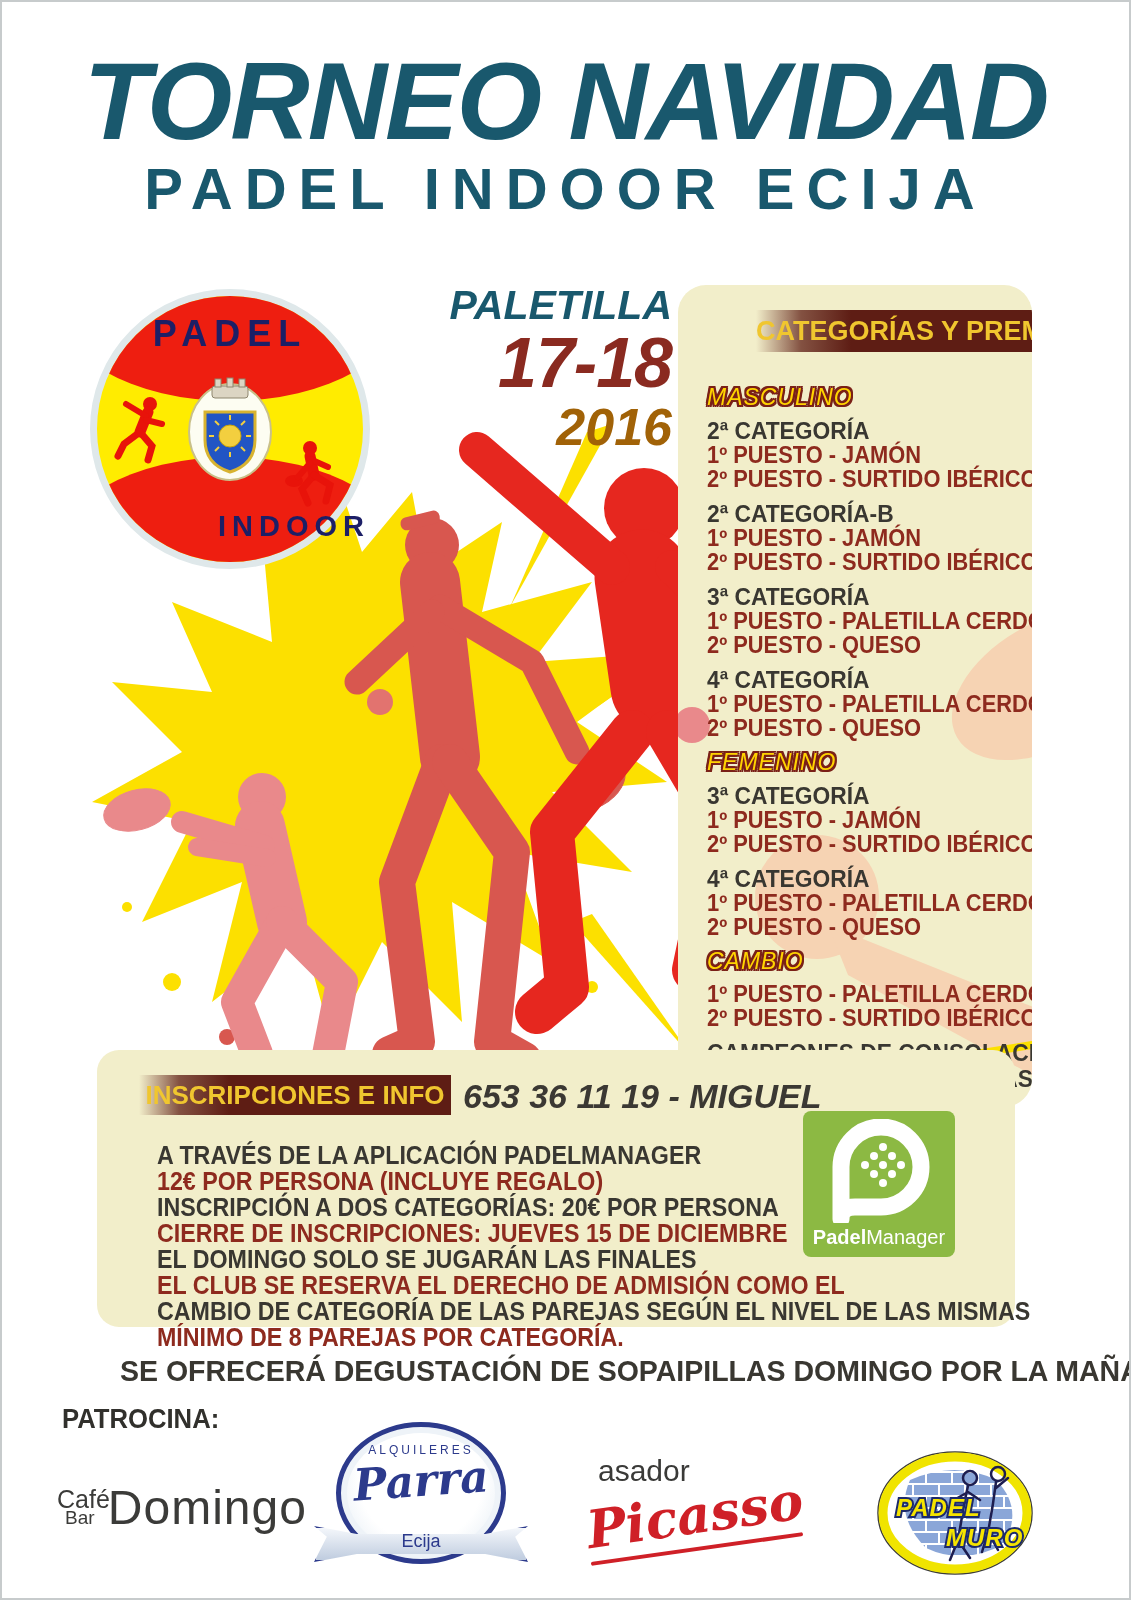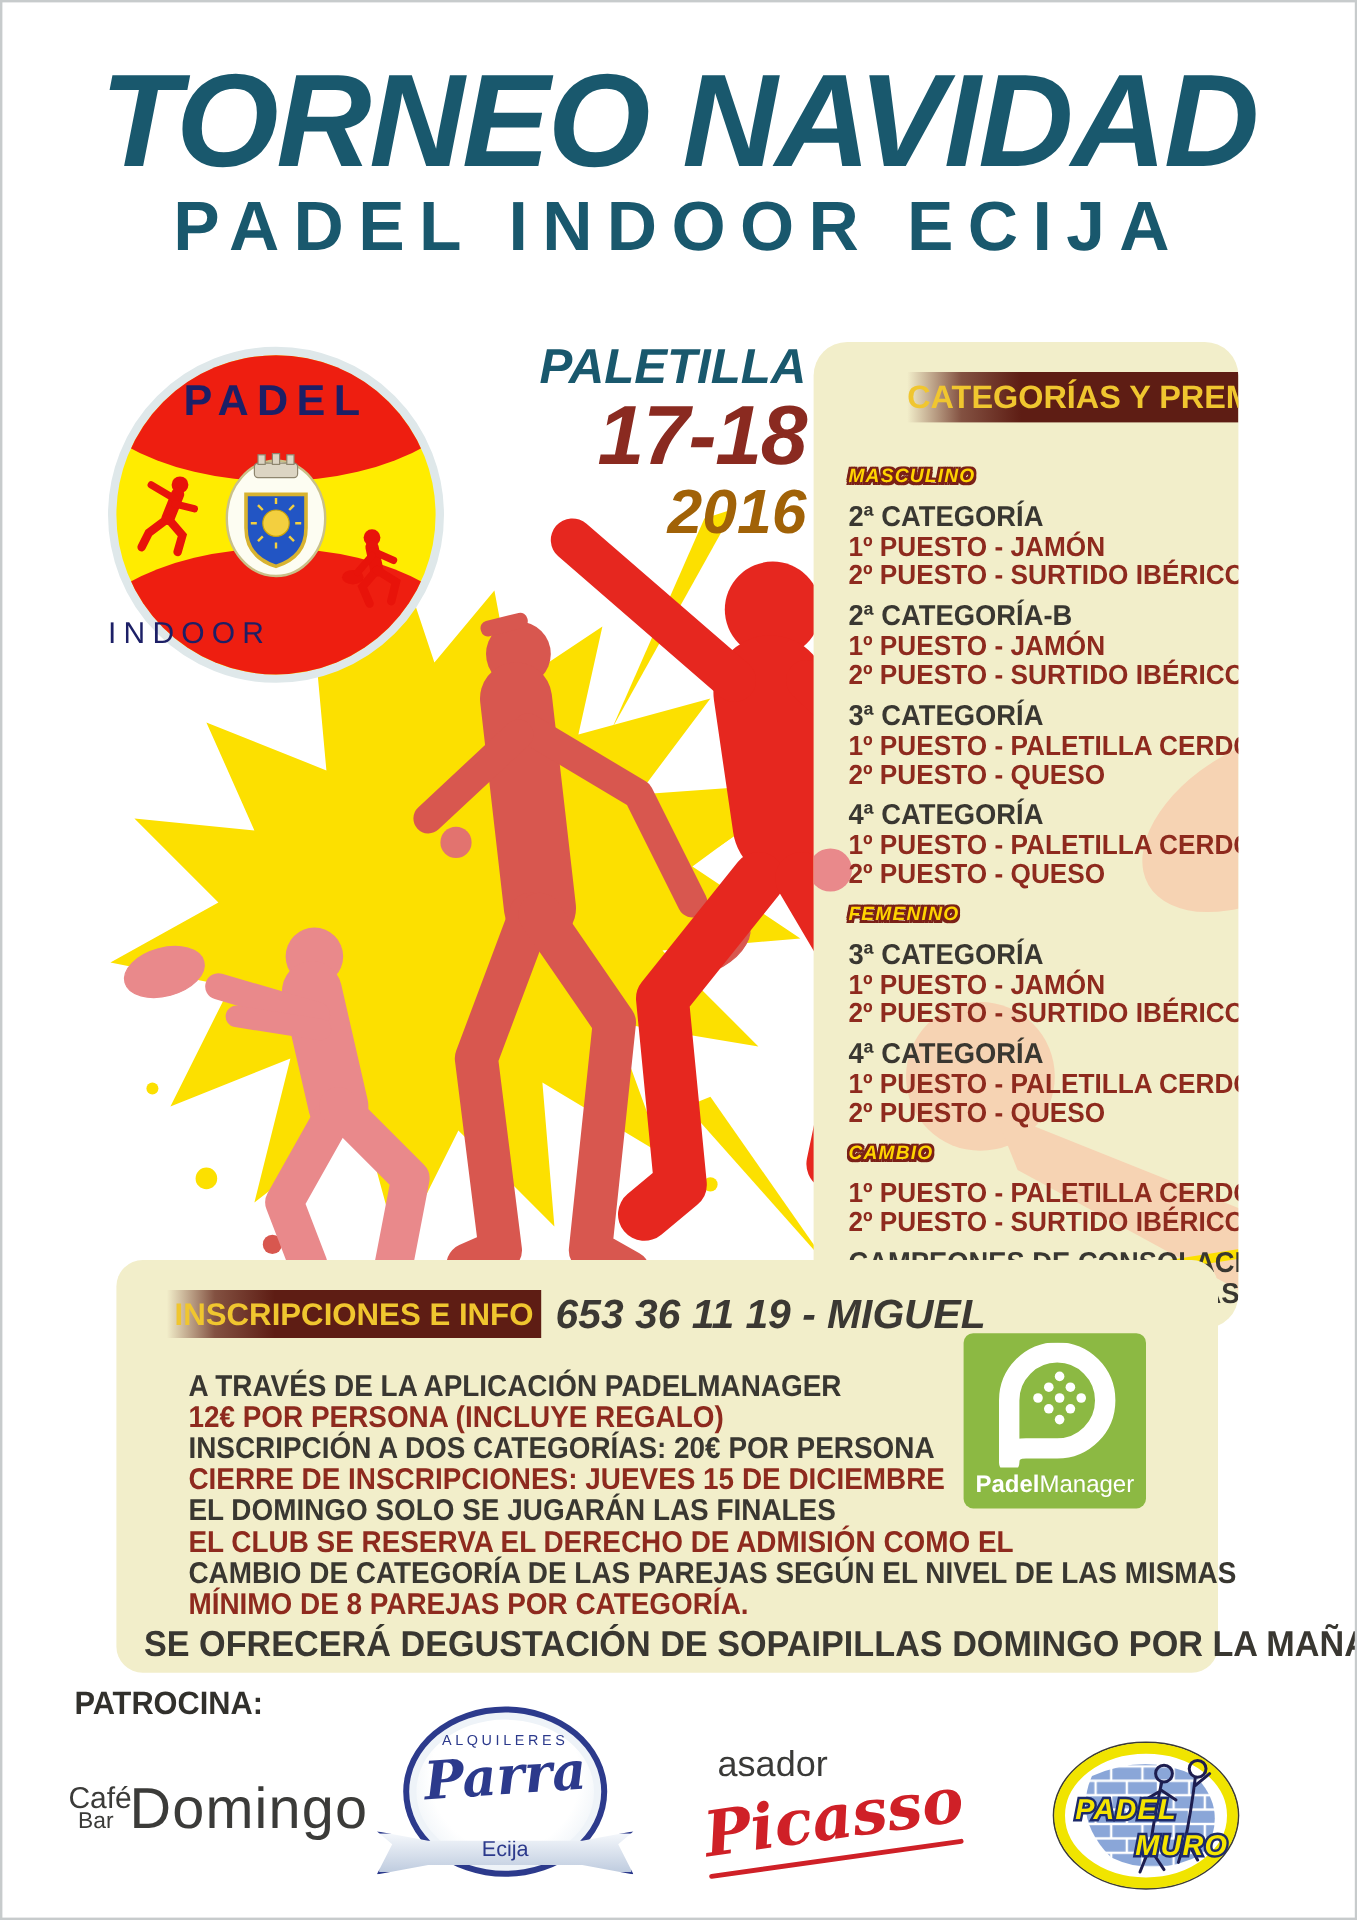--- a/index.html
+++ b/index.html
@@ -20,43 +20,43 @@
   
   .logo{position:absolute;left:88px;top:287px;width:280px;height:280px;z-index:2;}
   .logo-ball{position:absolute;inset:0;border-radius:50%;background:#ffec00;
     border:7px solid #dfe8ea;overflow:hidden;box-sizing:border-box;}
   .cap-top{position:absolute;left:-45px;top:-100px;width:356px;height:205px;
     background:#ee1e10;border-radius:50%;}
   .cap-bot{position:absolute;left:-45px;bottom:-100px;width:356px;height:205px;
     background:#ee1e10;border-radius:50%;}
   .logo-top-text{position:absolute;top:24px;left:0;width:100%;text-align:center;
     color:#1c1f66;font-size:36px;font-weight:bold;letter-spacing:7px;z-index:3;}
-  .logo-bot-text{position:absolute;bottom:26px;left:0;width:100%;text-align:left;
-    color:#1c1f66;font-size:25px;font-weight:normal;letter-spacing:6px;z-index:3;}
+  .logo-bot-text{position:absolute;bottom:26px;left:0;width:100%;text-align:right;
+    color:#1c1f66;font-size:29px;font-weight:bold;letter-spacing:6px;z-index:3;}
   .crest{position:absolute;left:95px;top:85px;z-index:3;}
   .mini-player{position:absolute;z-index:3;}
   
   .date{position:absolute;left:410px;top:283px;width:260px;text-align:right;
     font-style:italic;font-weight:bold;line-height:1;z-index:2;}
   .date-month{font-size:41px;color:#19586d;}
   .date-days{font-size:70px;color:#8a2a20;margin-top:2px;letter-spacing:-1px;}
   .date-year{font-size:52px;color:#a16207;margin-top:3px;}
   
   .panel-right{position:absolute;left:676px;top:283px;width:354px;height:822px;
     background:#f2eeca;border-radius:28px;z-index:2;overflow:hidden;}
-  .panel-bottom{position:absolute;left:95px;top:1048px;width:918px;height:344px;
+  .panel-bottom{position:absolute;left:95px;top:1048px;width:918px;height:277px;
     background:#f2eeca;border-radius:22px;z-index:2;}
   .peach-art{position:absolute;inset:0;z-index:0;}
   .cat-banner{position:absolute;top:25px;left:78px;right:0;height:42px;z-index:1;
     background:linear-gradient(90deg, rgba(94,29,20,0) 0, rgba(94,29,20,.75) 45px, #5e1d14 95px);
     color:#f0c62f;font-size:27px;font-weight:bold;text-align:center;line-height:42px;
     white-space:nowrap;}
   .cat-content{position:absolute;left:29px;top:96px;right:6px;z-index:1;}
-  .sec-label{font-size:16px;line-height:25px;margin:4px 0 8px;color:#ffd400;
-    font-weight:bold;font-style:italic;letter-spacing:1px;white-space:nowrap;
+  .sec-label{font-size:23px;line-height:25px;margin:4px 0 8px;color:#ffd400;
+    font-weight:normal;font-style:italic;letter-spacing:1px;white-space:nowrap;
     text-shadow:-2px -2px 0 #7a2017,2px -2px 0 #7a2017,-2px 2px 0 #7a2017,
       2px 2px 0 #7a2017,0 2px 0 #7a2017,2px 0 0 #7a2017,0 -2px 0 #7a2017,-2px 0 0 #7a2017;}
   .grp{margin-bottom:10px;}
   .grp-title{font-size:24px;line-height:25px;color:#393731;font-weight:bold;
     transform:scaleX(.95);transform-origin:0 50%;white-space:nowrap;}
   .prize{font-size:23px;line-height:24px;color:#8e2a1e;font-weight:bold;
     transform:scaleX(.95);transform-origin:0 50%;white-space:nowrap;}
   .consol{margin-top:6px;}
   .consol-line{font-size:24px;line-height:26px;font-weight:bold;color:#393731;
     transform:scaleX(.95);transform-origin:0 50%;white-space:nowrap;}

